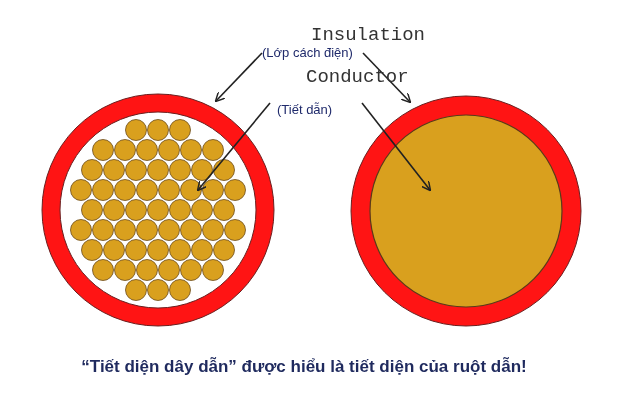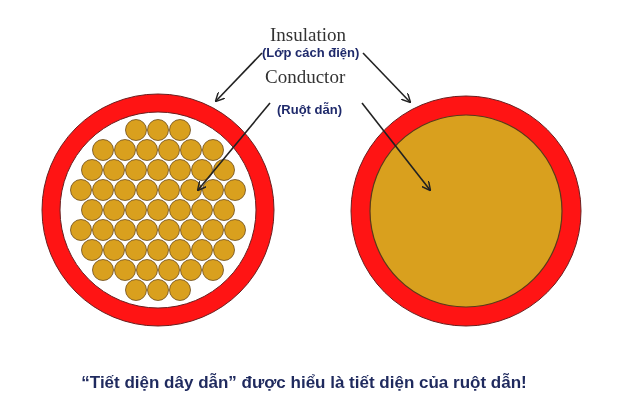--- a/index.html
+++ b/index.html
@@ -1,21 +1,21 @@
 <!DOCTYPE html>
 <html><head>
 <meta charset="utf-8">
 <style>
   html, body { margin: 0; padding: 0; background: #ffffff; }
   body { width: 625px; height: 400px; position: relative; overflow: hidden; font-family: "Liberation Sans", sans-serif; }
   #diagram { position: absolute; left: 0; top: 0; }
   .lbl { position: absolute; white-space: nowrap; }
-  .lbl-en { font-family: Liberation Serif, serif; font-size: 19px; color: #333333; }
-  .lbl-vi { font-family: "Liberation Sans", sans-serif; font-size: 13px; font-weight: bold; color: #1f2a6b; }
-  .caption { position: absolute; left: 0; width: 608px; top: 357px; text-align: center; font-family: "Liberation Sans", sans-serif; font-size: 17px; font-weight: bold; color: #1f2a5e; margin-top: 16px; }
+  .lbl-en { font-family: Liberation Mono, monospace; font-size: 19px; color: #333333; margin-left: 41px; }
+  .lbl-vi { font-family: "Liberation Sans", sans-serif; font-size: 13px; font-weight: normal; color: #1f2a6b; }
+  .caption { position: absolute; left: 0; width: 608px; top: 357px; text-align: center; font-family: "Liberation Sans", sans-serif; font-size: 17px; font-weight: bold; color: #1f2a5e; }
 </style>
 </head>
 <body>
 
 <svg id="diagram" width="625" height="400" viewBox="0 0 625 400" xmlns="http://www.w3.org/2000/svg">
   <defs>
     <marker id="arr" viewBox="0 0 10 10" refX="9" refY="5" markerWidth="9" markerHeight="9" orient="auto-start-reverse" markerUnits="userSpaceOnUse">
       <path d="M0,0 L10,5 L0,10" fill="none" stroke="#222" stroke-width="1.6"></path>
     </marker>
   </defs>
@@ -91,15 +91,15 @@
     <line x1="262" y1="53" x2="216" y2="101" marker-end="url(#arr)"></line>
     <line x1="363" y1="53" x2="410" y2="102" marker-end="url(#arr)"></line>
     <line x1="270" y1="103" x2="198" y2="190" marker-end="url(#arr)"></line>
     <line x1="362" y1="103" x2="430" y2="190" marker-end="url(#arr)"></line>
   </g>
 </svg>
 
 <div class="lbl lbl-en" style="left:270px; top:24px;">Insulation</div>
 <div class="lbl lbl-vi" style="left:262px; top:45px;">(Lớp cách điện)</div>
 <div class="lbl lbl-en" style="left:265px; top:66px;">Conductor</div>
-<div class="lbl lbl-vi" style="left:277px; top:102px;">(Ruột dẫn)</div>
+<div class="lbl lbl-vi" style="left:277px; top:102px;">(Tiết dẫn)</div>
 
 <div class="caption">“Tiết diện dây dẫn” được hiểu là tiết diện của ruột dẫn!</div>
 
 </body></html>

